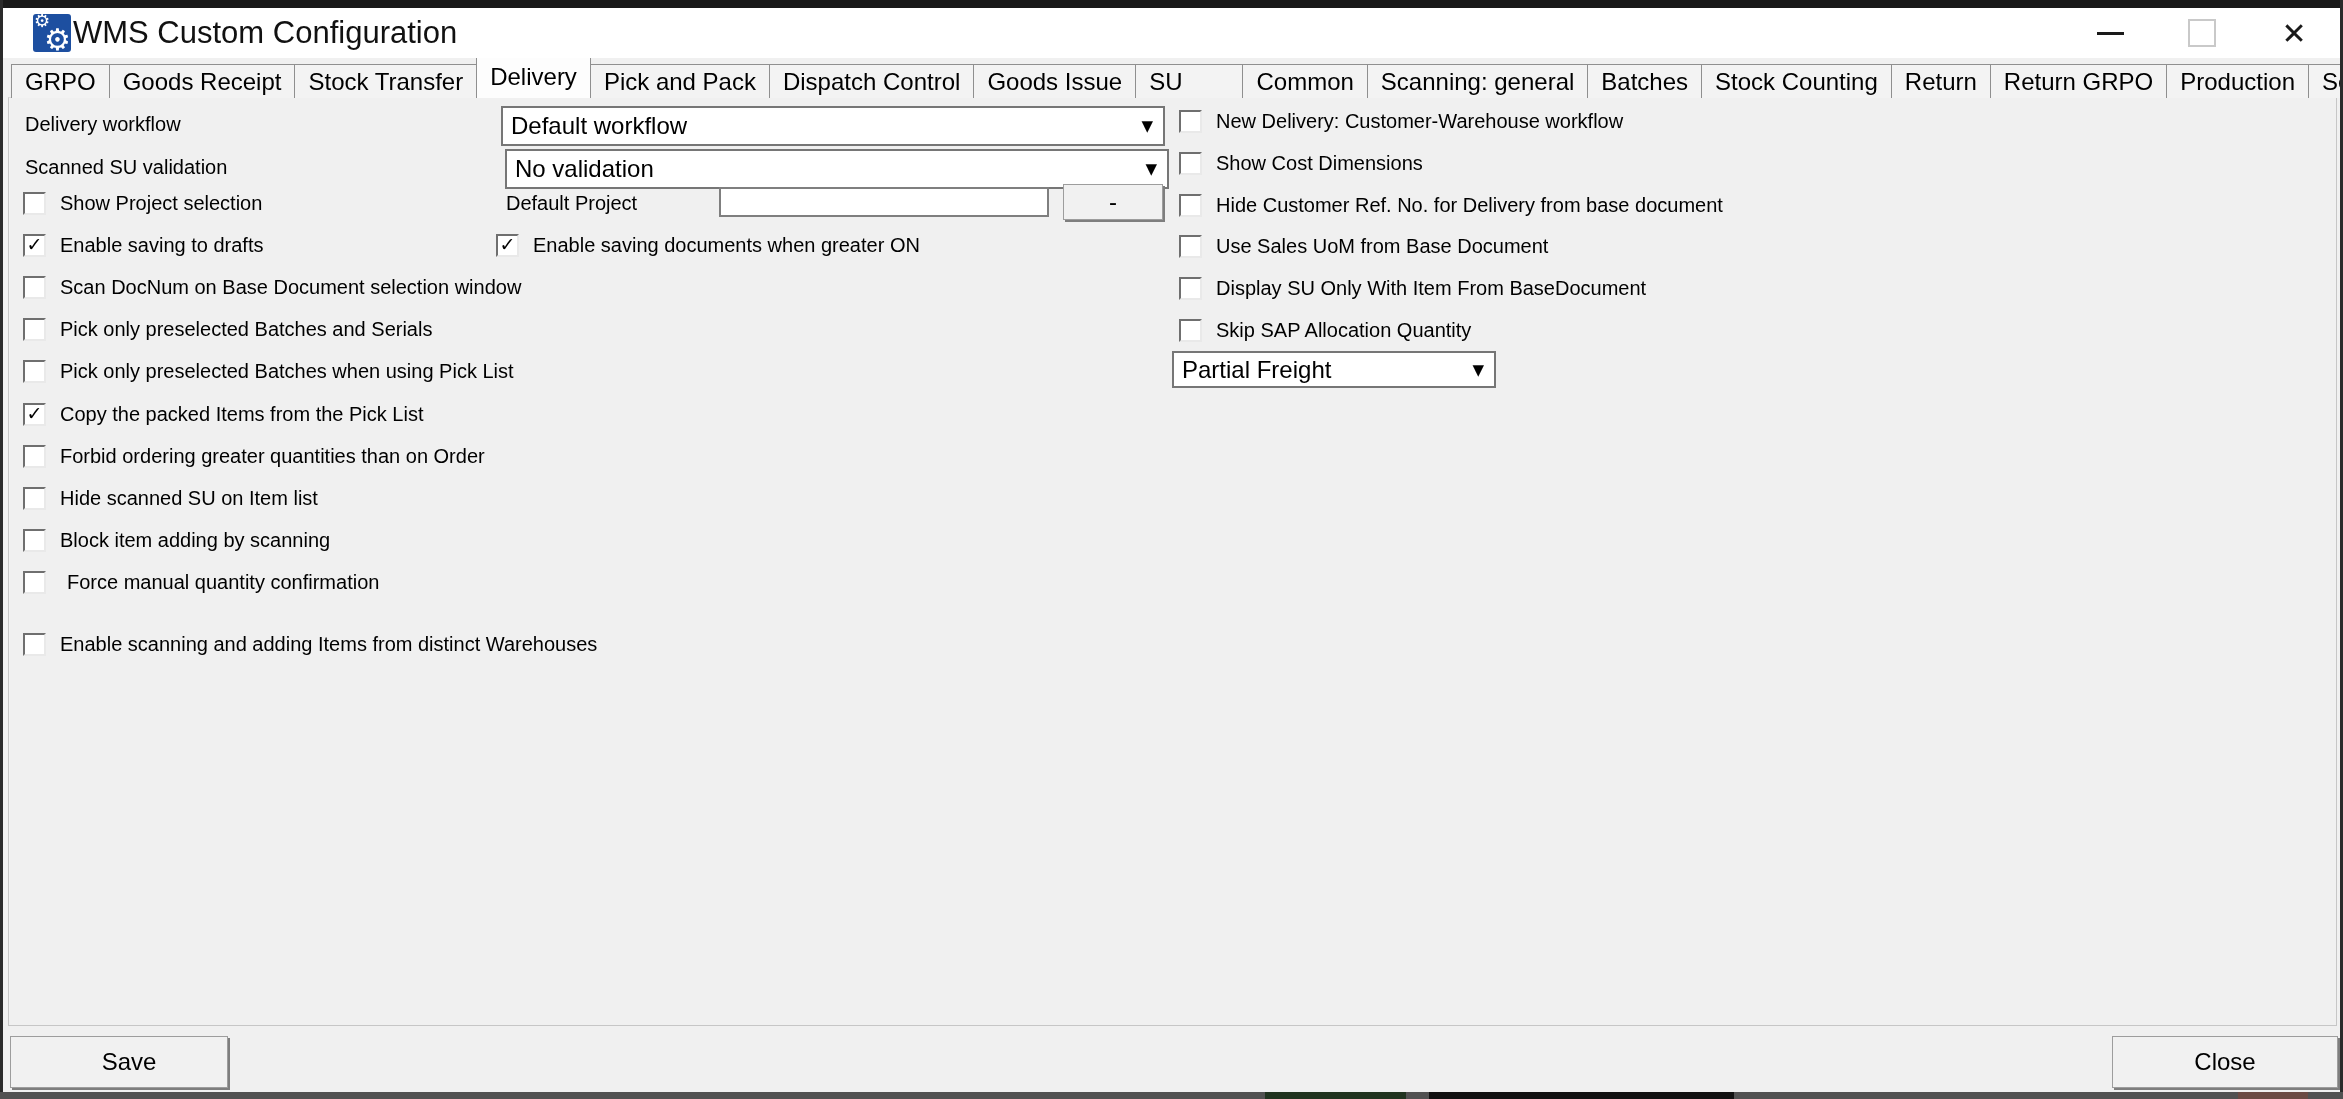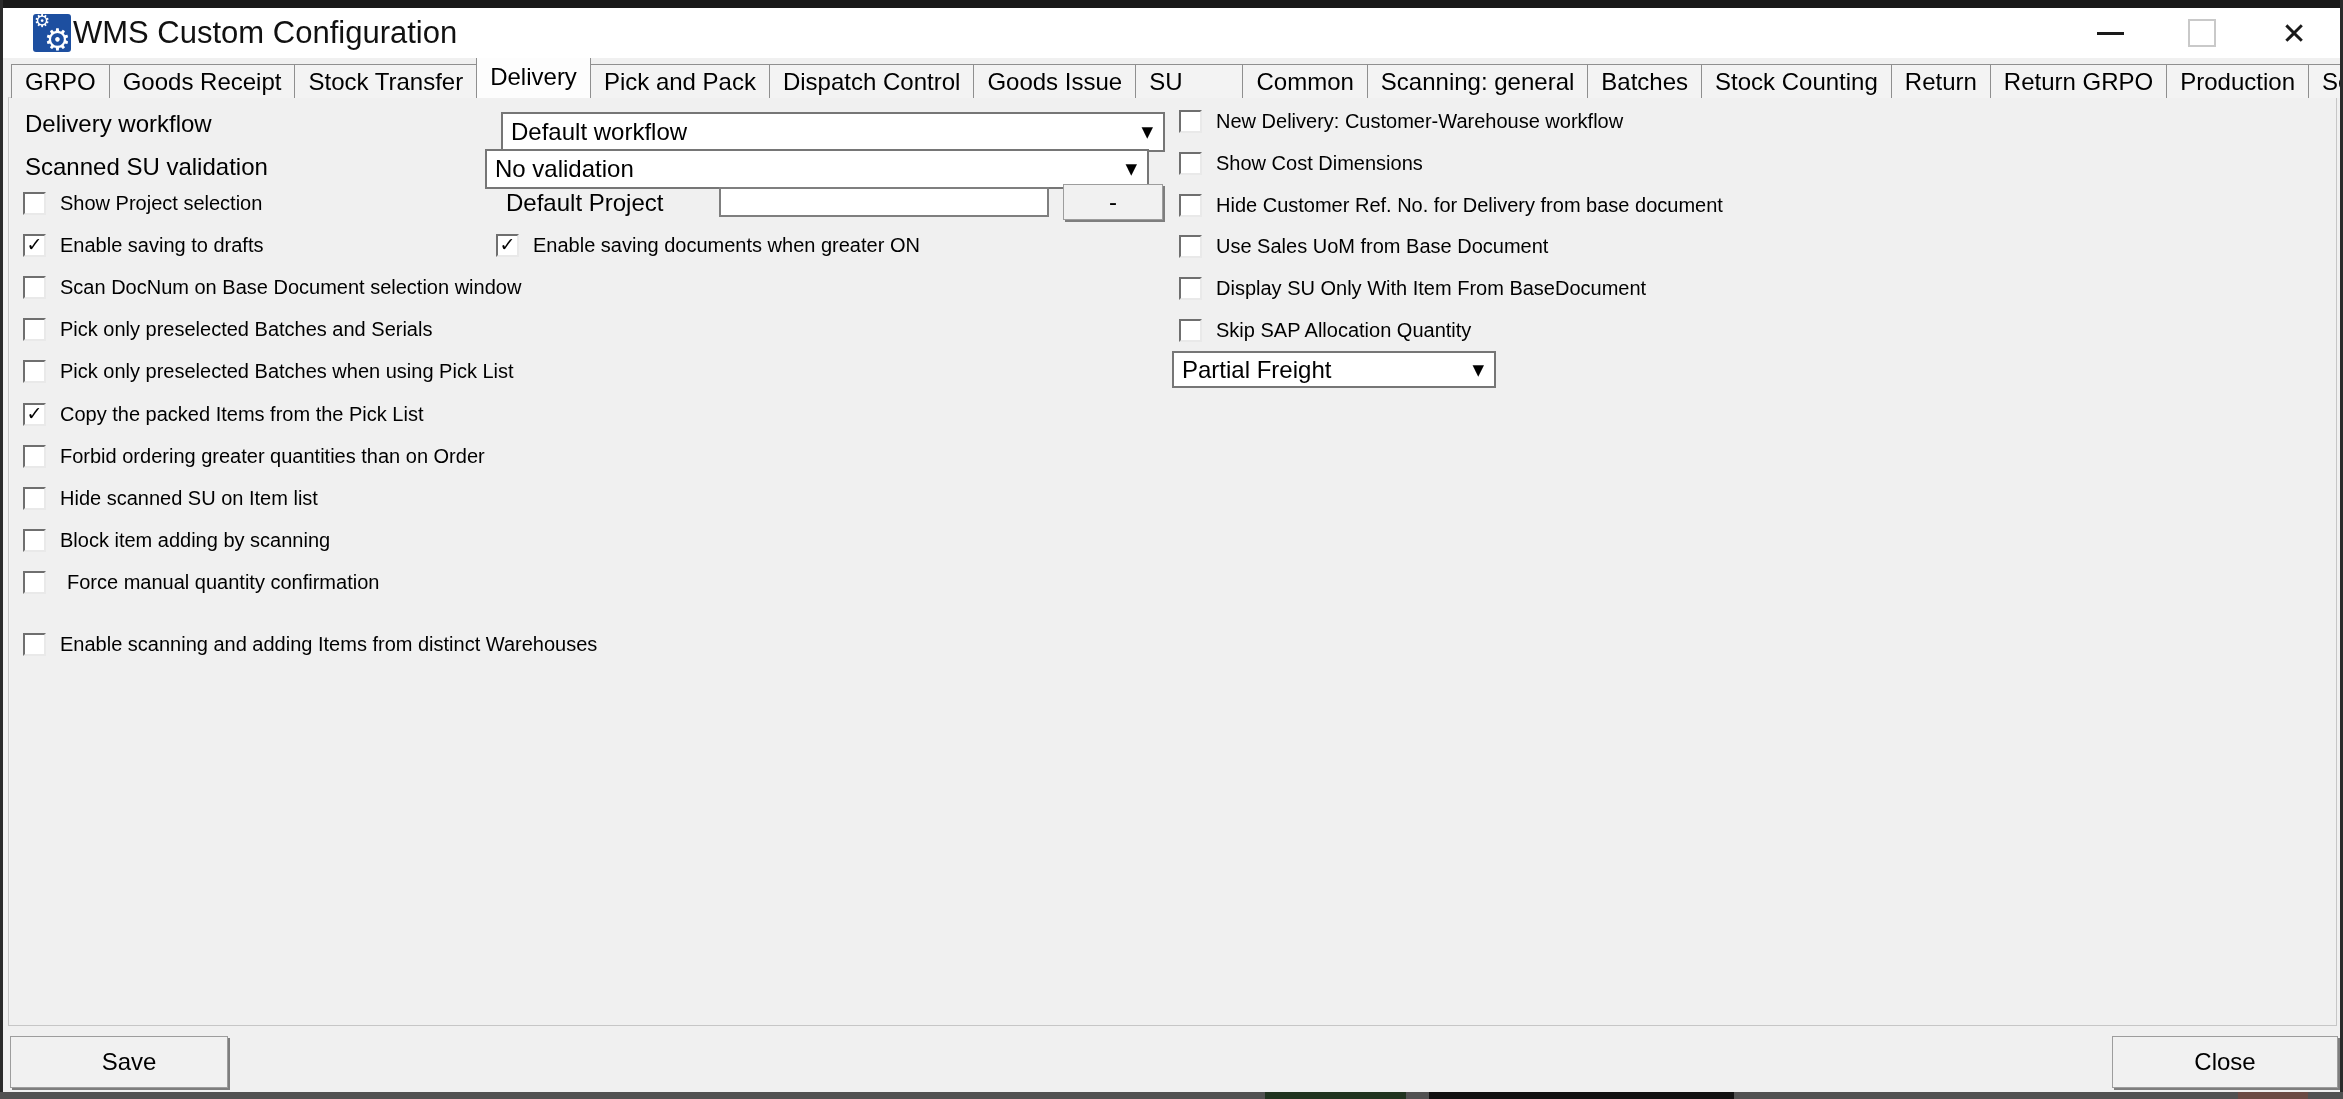--- a/index.html
+++ b/index.html
@@ -27,26 +27,26 @@
   
   .tabstrip{position:absolute;top:58px;left:11px;right:3px;height:40px;display:flex;align-items:flex-end;z-index:3;}
   .tab{height:33px;line-height:33px;padding:0 13px;font-size:24px;background:#f3f3f3;
        border-top:1px solid #8f8f8f;border-right:1px solid #8f8f8f;white-space:pre;}
   .tab:first-child{border-left:1px solid #8f8f8f;}
   .tab.selected{height:41px;line-height:40px;background:#fdfdfd;border:1px solid #8f8f8f;border-bottom:none;margin-left:-1px;}
   .tab.tab-su{padding-right:60px;}
   
   .tabpage{position:absolute;left:8px;right:6px;top:97px;height:929px;background:#f0f0f0;
            border:1px solid #c6c6c6;border-top-color:#d8d8d8;box-sizing:border-box;z-index:2;}
-  .flabel{position:absolute;font-size:24px;white-space:nowrap;}
+  .flabel{position:absolute;font-size:20px;white-space:nowrap;}
   .combo{position:absolute;height:36px;background:#fff;border:2px solid #767676;display:flex;align-items:center;box-sizing:content-box;}
   .combo-value{margin-left:8px;font-size:24px;white-space:nowrap;}
   .combo-arrow{margin-left:auto;margin-right:10px;font-size:15px;color:#000;font-family:"DejaVu Sans",sans-serif;}
-  .combo-a{left:492px;top:14px;width:660px;gap:32px;}
-  .combo-b{left:476px;top:51px;width:660px;}
+  .combo-a{left:492px;top:8px;width:660px;gap:32px;}
+  .combo-b{left:496px;top:51px;width:660px;}
   .combo-freight{left:1163px;top:253px;width:320px;height:33px;}
   .cbrow{position:absolute;height:42px;display:flex;align-items:center;gap:14px;}
   .cb{width:19px;height:19px;background:#fff;border:2px solid;border-color:#6f6f6f #e9e9e9 #e9e9e9 #6f6f6f;
       display:flex;align-items:center;justify-content:center;flex:none;}
   .cb .check{font-size:19px;font-weight:bold;line-height:1;margin-top:-2px;font-family:"DejaVu Sans",sans-serif;visibility:hidden;}
   .cb.checked .check{visibility:visible;}
   .cblabel{font-size:20px;white-space:nowrap;}
   .lbl-a{left:16px;top:8px;height:36px;line-height:36px;}
   .lbl-b{left:16px;top:51px;height:36px;line-height:36px;}
   .dp-label{left:497px;top:84px;height:42px;line-height:42px;}

